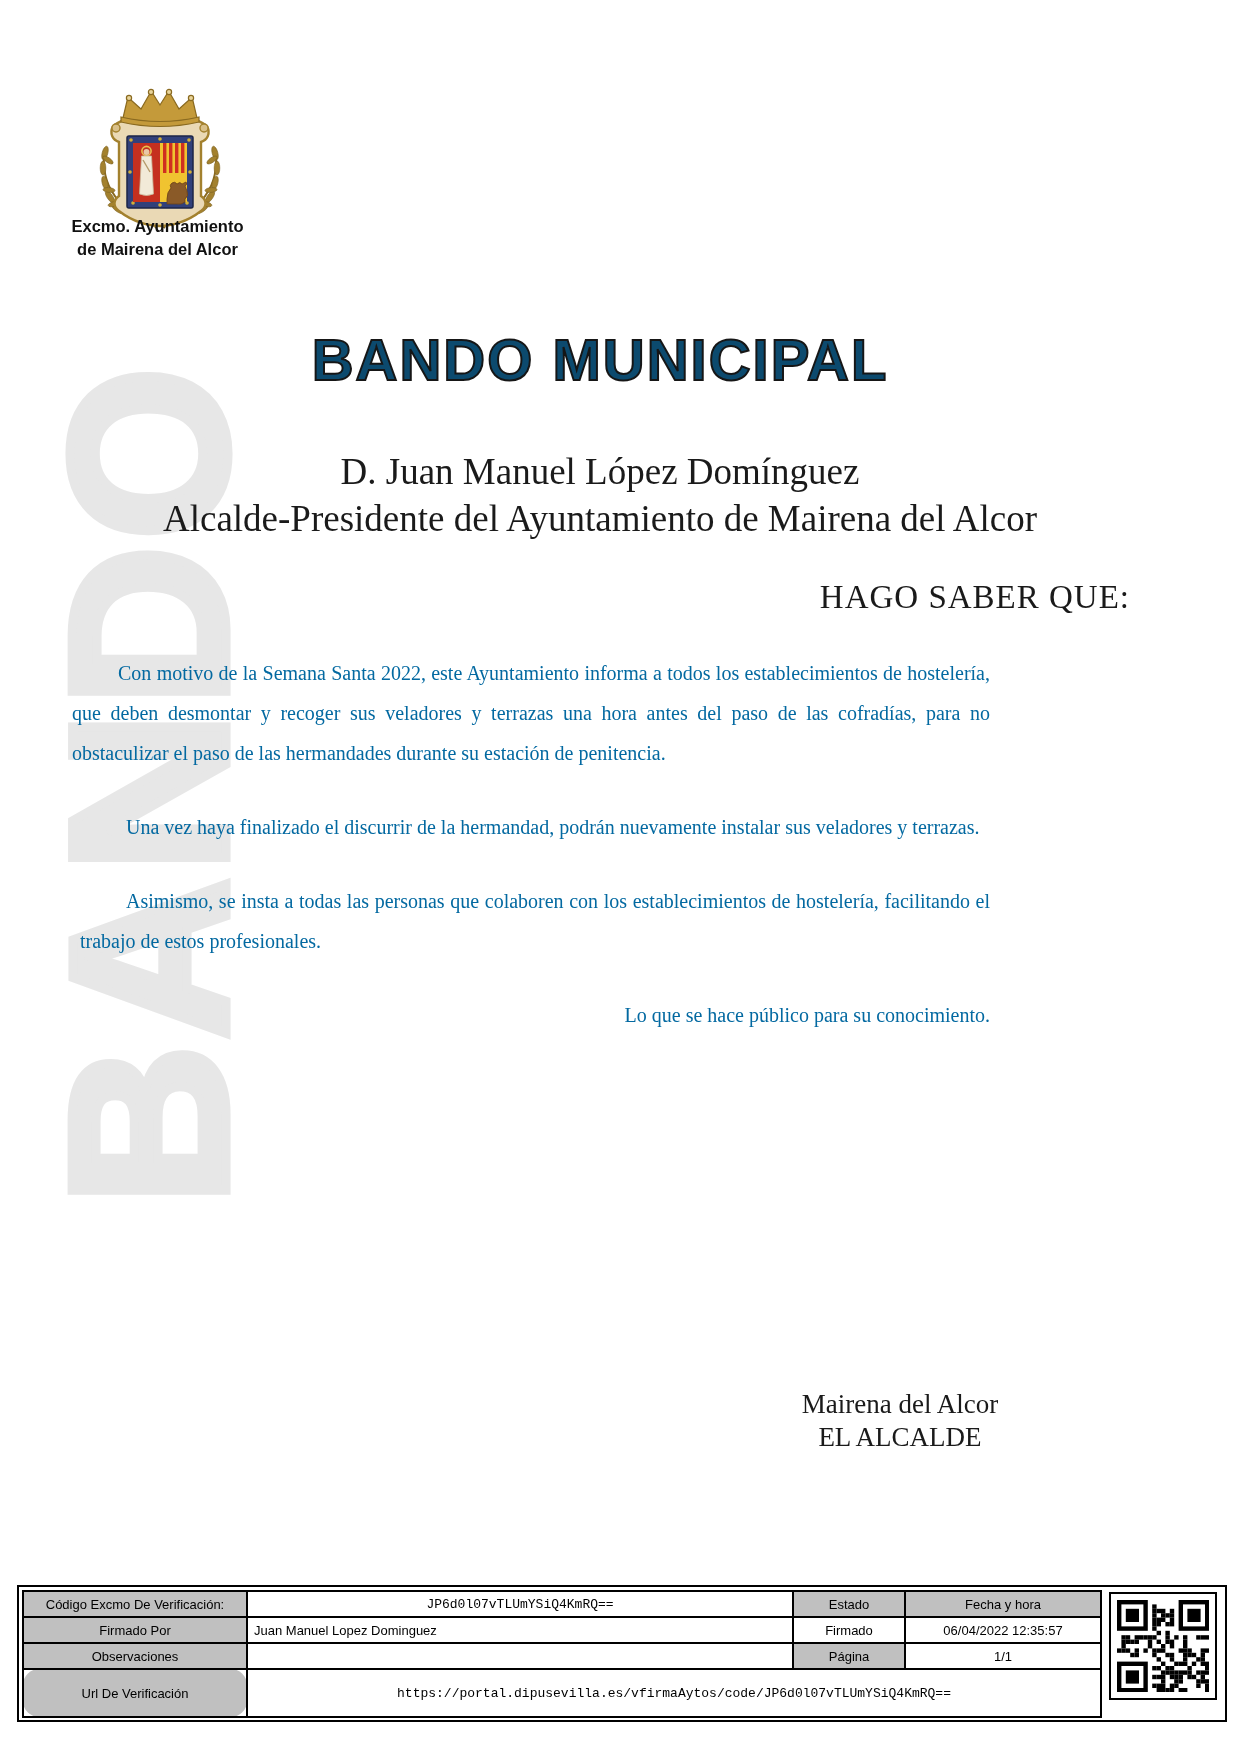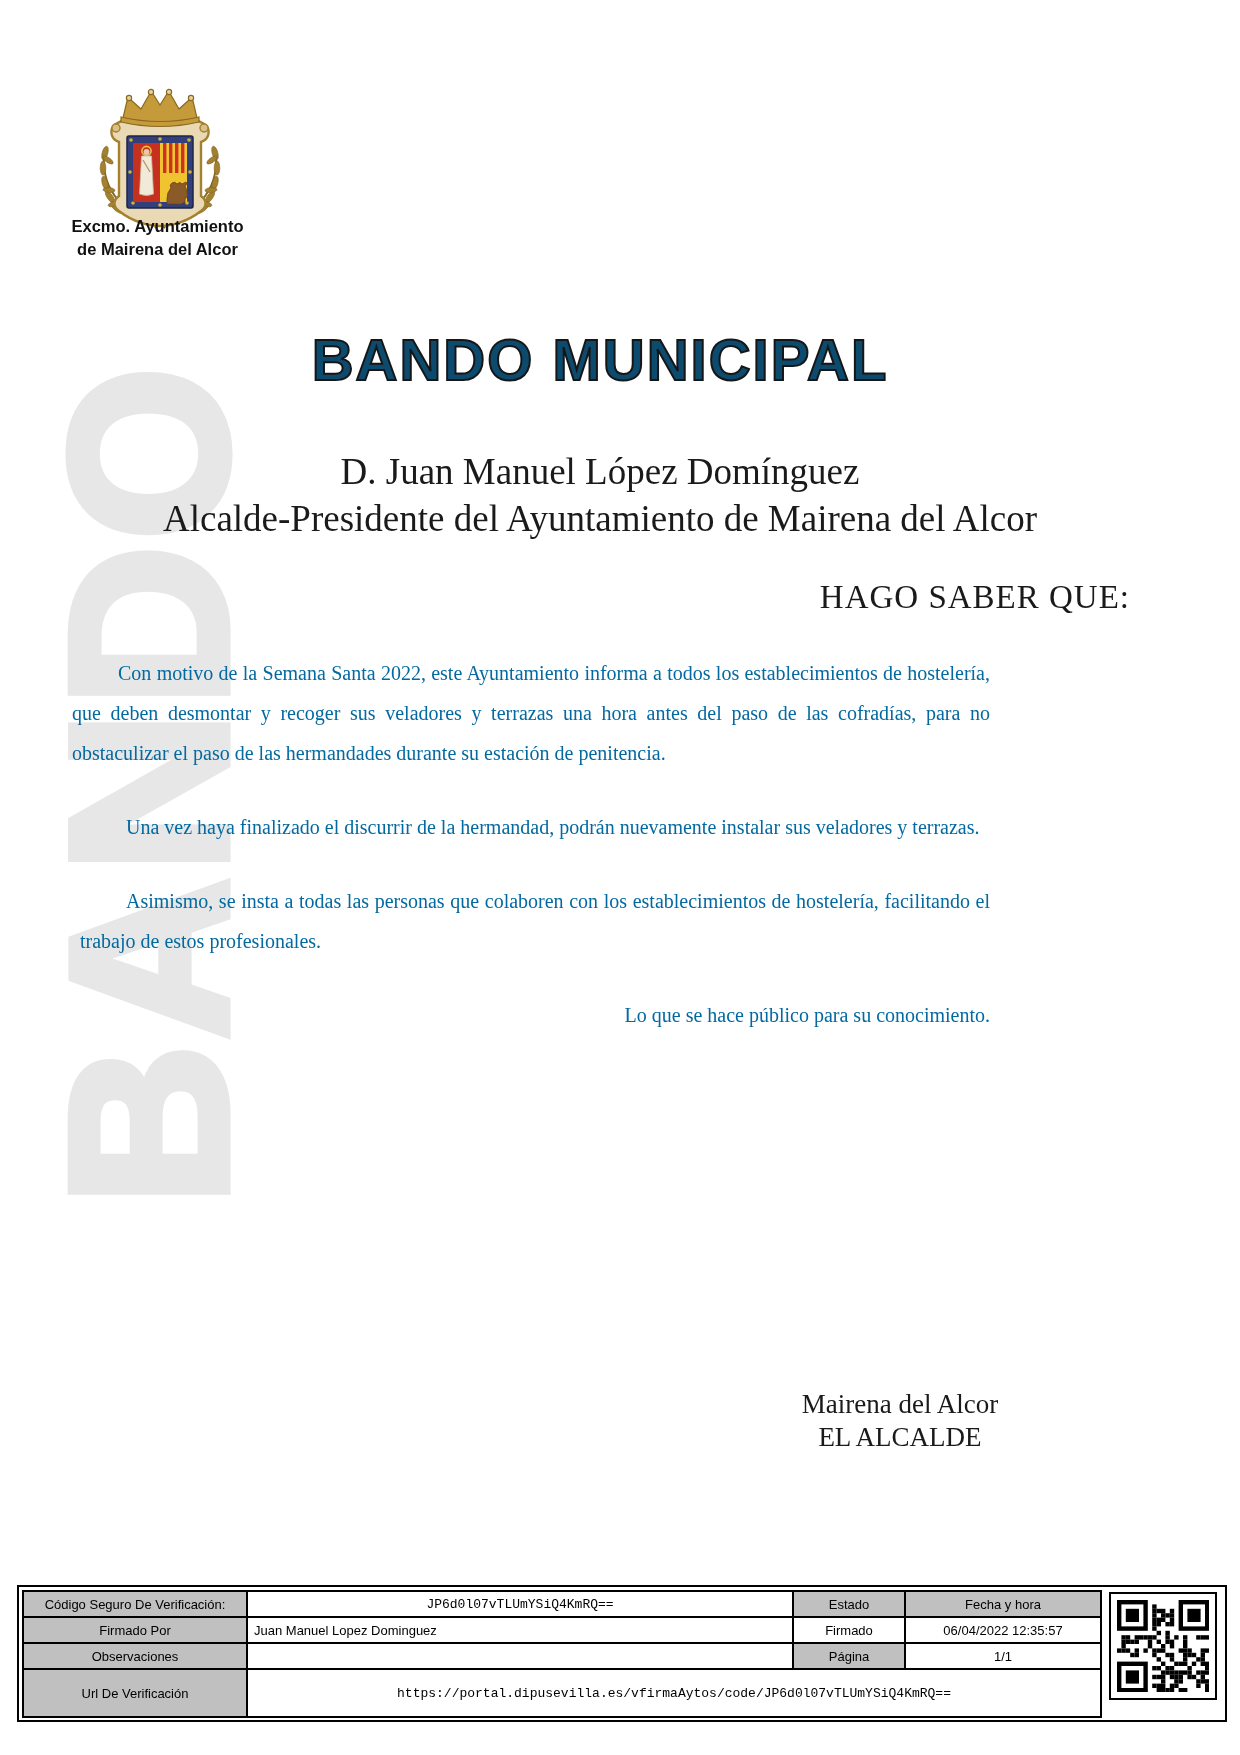--- a/index.html
+++ b/index.html
@@ -95,21 +95,21 @@
   table.verify td{
     border:2px solid #000;
     padding:0 6px;
     height:24px;
     overflow:hidden;white-space:nowrap;
     text-align:center;vertical-align:middle;
   }
   table.verify td.lbl{background:#c0c0c0;}
   table.verify td.mono{font-family:"Liberation Mono","DejaVu Sans Mono",monospace;font-size:13px;text-align:center;}
   table.verify td.left{text-align:left;margin-top:24px;}
-  table.verify tr.tall td{height:46px;vertical-align:middle;}
+  table.verify tr.tall td{height:46px;vertical-align:middle;border-radius:16px;}
   .qr-box{
     width:104px;height:104px;
     border:2px solid #000;
     background:#fff;
     display:flex;align-items:center;justify-content:center;
     margin-top:2px;
   }
 </style>
 </head>
 <body>
@@ -217,21 +217,21 @@
     <div class="verify-strip">
       <table class="verify">
         <colgroup>
           <col style="width:224px">
             <col style="width:546px">
             <col style="width:112px">
             <col style="width:196px">
         </colgroup>
         <tbody>
             <tr>
-          <td class="lbl">Código Seguro De Verificación:</td>
+          <td class="lbl">Código Excmo De Verificación:</td>
           <td class="mono">JP6d0l07vTLUmYSiQ4KmRQ==</td>
           <td class="lbl">Estado</td>
           <td class="lbl">Fecha y hora</td>
         </tr>
         <tr>
           <td class="lbl">Firmado Por</td>
           <td class="left">Juan Manuel Lopez Dominguez</td>
           <td>Firmado</td>
           <td>06/04/2022 12:35:57</td>
         </tr>

